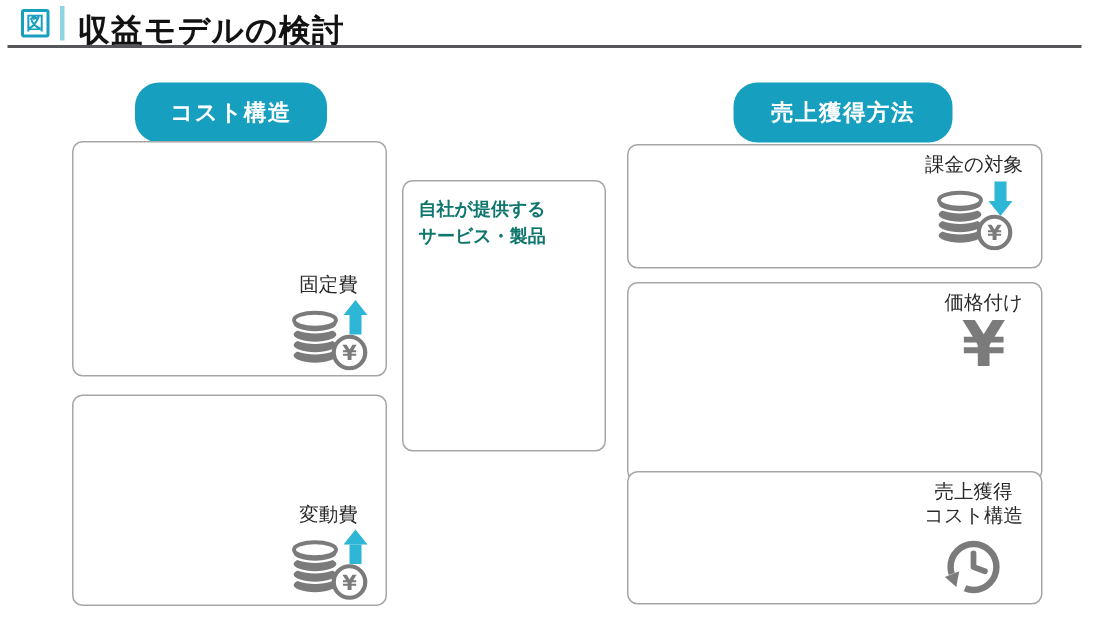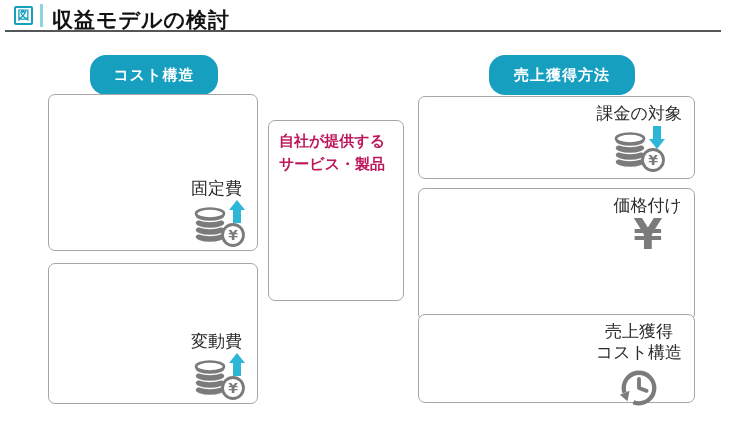--- a/index.html
+++ b/index.html
@@ -37,32 +37,32 @@
   .box {
     position:absolute; background:#ffffff; border:1.5px solid #a6a6a6; border-radius:7px;
   }
   .box-fixed    { left:48px;  top:94px;  width:210px; height:157px; }
   .box-variable { left:48px;  top:263px; width:210px; height:141px;padding-left:24px; }
   .box-center   { left:268px; top:120px; width:136px; height:181px; }
   .box-charge   { left:418px; top:96px;  width:277px; height:83px;  }
   .box-pricing  { left:418px; top:188px; width:277px; height:133px; }
   .box-timeline { left:418px; top:314px; width:277px; height:89px;  }
   .center-text {
-    padding:9px 6px 0 10px; font-size:15px; font-weight:bold; color:#be185d; line-height:1.5;
+    padding:9px 6px 0 10px; font-size:12px; font-weight:bold; color:#0f766e; line-height:1.5;
   }
   
   .corner-br {
     position:absolute; right:10px; bottom:3px;
-    display:flex; flex-direction:column; 
+    display:flex; flex-direction:column; align-items:center;
   }
   .corner-tr {
     position:absolute; right:12px; top:6px;
     display:flex; flex-direction:column; align-items:center;
   }
-  .small-label { font-size:17px; color:#2a2a2a; line-height:1.25; white-space:nowrap; }
+  .small-label { font-size:13px; color:#2a2a2a; line-height:1.25; white-space:nowrap; }
   .label-stack { text-align:center; }
   .icon { display:block; line-height:0; }
   .icon svg { display:block; }
   .big-yen { font-size:42px; font-weight:bold; color:#7b7b7b; line-height:1.0; margin-top:-2px; }
 </style>
 </head>
 <body>
 
 <div class="page">
 

